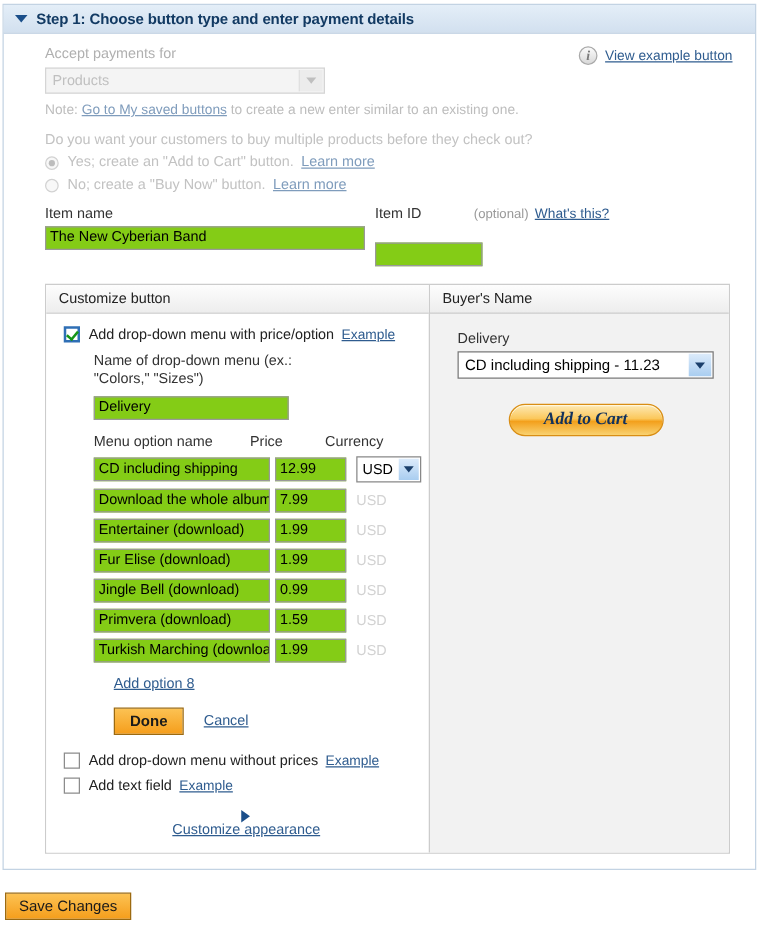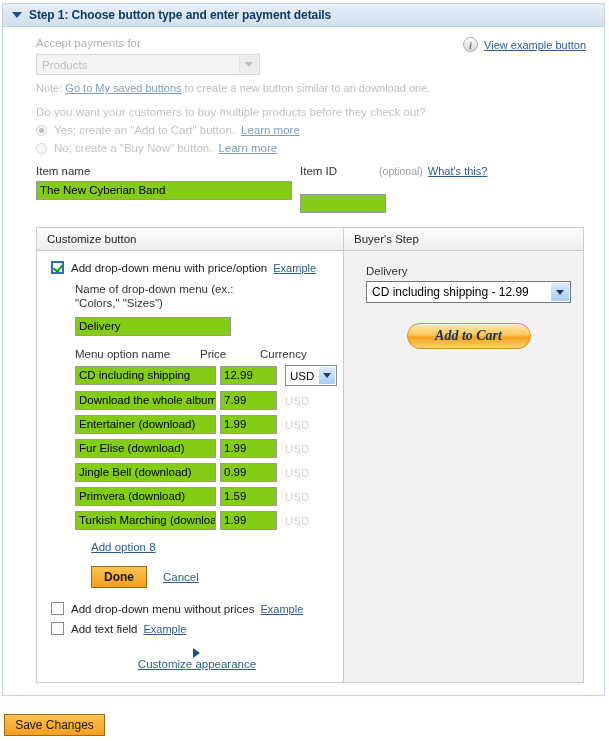--- a/index.html
+++ b/index.html
@@ -440,21 +440,21 @@
       <div class="sel-products">
         <span>Products</span>
         <span class="arrowbox">
             <span class="chev-grey"></span>
           </span>
       </div>
 
       <div class="note-line">
         <span>Note:</span>
         <a class="link link-soft">Go to My saved buttons</a>
-        <span>to create a new button similar to an download one.</span>
+        <span>to create a new enter similar to an existing one.</span>
       </div>
 
       <div class="view-example">
         <span class="info-icon">i</span>
         <a class="link">View example button</a>
       </div>
     </div>
 
     <div class="q-line">Do you want your customers to buy multiple products before they check out?</div>
 
@@ -576,25 +576,25 @@
 
           <div class="cust-appear">
             <span class="tri-right"></span>
             <a class="link">Customize appearance</a>
           </div>
 
         </div>
       </div>
 
       <div class="panel-right">
-        <div class="panel-head">Buyer's Step</div>
+        <div class="panel-head">Buyer's Name</div>
         <div class="panel-right-body">
           <div class="delivery-label">Delivery</div>
           <div class="buyer-sel">
-            <span>CD including shipping - 12.99</span>
+            <span>CD including shipping - 11.23</span>
             <span class="arrowbox">
                 <span class="chev-blue"></span>
               </span>
           </div>
           <div class="cart-wrap">
             <button class="btn-cart">Add to Cart</button>
           </div>
         </div>
       </div>
 

